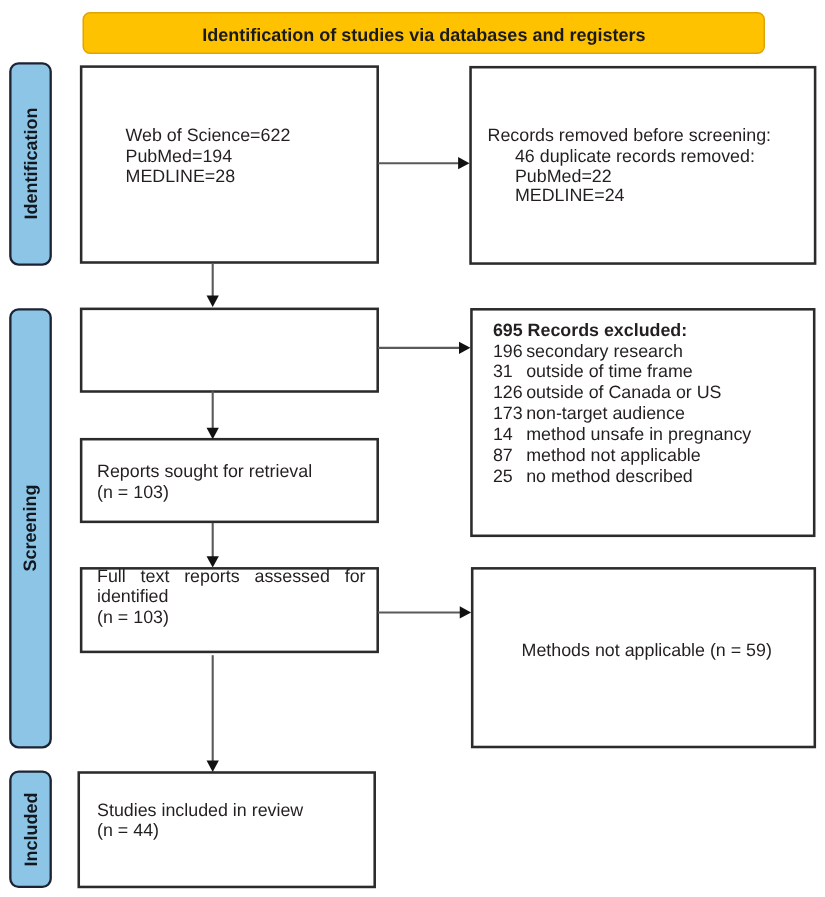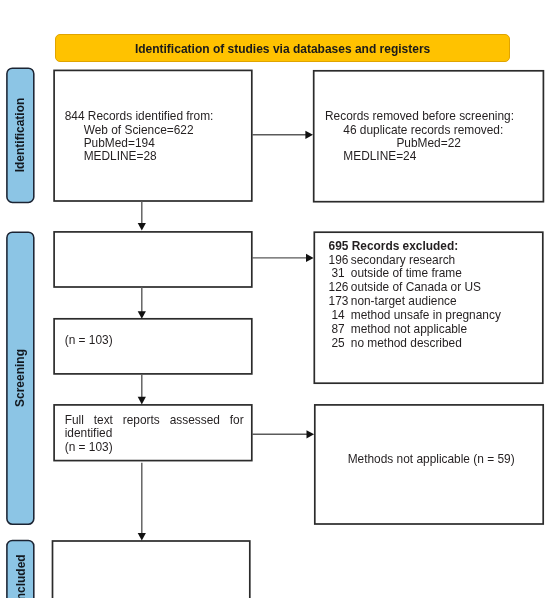--- a/index.html
+++ b/index.html
@@ -1,18 +1,18 @@
 <!DOCTYPE html>
 <html><head>
 <meta charset="utf-8">
 <title>PRISMA flow diagram</title>
 <style>
   html,body{margin:0;padding:0;}
   body{width:550px;height:598px;background:#ffffff;font-family:"Liberation Sans",sans-serif;position:relative;overflow:hidden;}
-  #stage{position:absolute;left:0;top:0;width:550px;height:512px;margin-top:26px;}
+  #stage{position:absolute;left:0;top:0;width:550px;height:512px;}
   .abs{position:absolute;}
 
   .banner{
     background:#FFC200;border:1.3px solid #E0A400;border-radius:5px;box-sizing:border-box;
     display:flex;align-items:center;justify-content:center;padding-top:1.6px;
     font-weight:bold;font-size:12px;color:#1a1a1a;
   }
   .boxtext{
     position:absolute;font-size:11.9px;color:#231f20;line-height:13.3px;white-space:pre;
   }
@@ -21,21 +21,21 @@
     display:flex;align-items:center;justify-content:center;
   }
   .sidebar span{
     transform:rotate(-90deg);white-space:nowrap;font-weight:bold;font-size:12px;color:#12181f;
   }
   svg.lines{position:absolute;left:0;top:0;width:550px;height:598px;pointer-events:none;}
 
   .excl{line-height:13.87px;white-space:normal;}
   .excl-head{font-weight:bold;line-height:13.87px;}
   .excl-row{white-space:nowrap;line-height:13.87px;}
-  .excl-count{display:inline-block;width:19.0px;text-align:center;}
+  .excl-count{display:inline-block;width:19.0px;text-align:left;}
   .excl-reason{margin-left:3.2px;text-align:right;}
   .boxline{font-size:11.9px;color:#231f20;line-height:13.4px;white-space:pre;}
   .justified{font-size:11.9px;color:#231f20;line-height:13.4px;text-align:justify;text-align-last:justify;}
 </style>
 </head>
 <body>
 
 <div id="stage">
 
   <svg class="lines" viewBox="0 0 550 598">
@@ -79,33 +79,34 @@
   <div class="sidebar abs" style="left: 6.9px; top: 42.2px; width: 26.9px; height: 134.2px;">
     <span>Identification</span>
   </div>
   <div class="sidebar abs" style="left: 6.9px; top: 206.2px; width: 26.9px; height: 292px;">
     <span>Screening</span>
   </div>
   <div class="sidebar abs" style="left: 6.9px; top: 514.4px; width: 26.9px; height: 76.9px;">
     <span>Included</span>
   </div>
 
-  <div class="boxtext" style="left: 64.7px; top: 84.2px;"><div class="boxline">844 Records identified from:</div><div class="boxline" style="padding-left: 19px;">Web of Science=622</div><div class="boxline" style="padding-left: 19px;">PubMed=194</div><div class="boxline" style="padding-left: 19px;">MEDLINE=28</div></div>
-  <div class="boxtext" style="left: 325px; top: 84.2px;"><div class="boxline">Records removed before screening:</div><div class="boxline" style="padding-left: 18.3px;">46 duplicate records removed:</div><div class="boxline" style="padding-left: 18.3px; text-align: center;">PubMed=22</div><div class="boxline" style="padding-left: 18.3px;">MEDLINE=24</div></div>
+  <div class="boxtext" style="left: 64.7px; top: 84.2px;"><div class="boxline" style="padding-left: 19px;">Web of Science=622</div><div class="boxline" style="padding-left: 19px;">PubMed=194</div><div class="boxline" style="padding-left: 19px;">MEDLINE=28</div></div>
+  <div class="boxtext" style="left: 325px; top: 84.2px;"><div class="boxline">Records removed before screening:</div><div class="boxline" style="padding-left: 18.3px;">46 duplicate records removed:</div><div class="boxline" style="padding-left: 18.3px;">PubMed=22</div><div class="boxline" style="padding-left: 18.3px;">MEDLINE=24</div></div>
 
   <div class="boxtext excl" id="excl-host" style="left: 328.6px; top: 213.7px;">
     <div class="excl-head">695 Records excluded:</div>
     <div id="excl-rows">
         <div class="excl-row"><span class="excl-count">196</span><span class="excl-reason">secondary research</span></div>
         <div class="excl-row"><span class="excl-count">31</span><span class="excl-reason">outside of time frame</span></div>
         <div class="excl-row"><span class="excl-count">126</span><span class="excl-reason">outside of Canada or US</span></div>
         <div class="excl-row"><span class="excl-count">173</span><span class="excl-reason">non-target audience</span></div>
         <div class="excl-row"><span class="excl-count">14</span><span class="excl-reason">method unsafe in pregnancy</span></div>
         <div class="excl-row"><span class="excl-count">87</span><span class="excl-reason">method not applicable</span></div>
         <div class="excl-row"><span class="excl-count">25</span><span class="excl-reason">no method described</span></div>
       </div>
   </div>
 
-  <div class="boxtext" style="left: 64.7px; top: 308.3px;"><div class="boxline">(n = 103)</div></div>
-  <div class="boxtext" style="width: 179px; left: 64.7px; top: 388px;"><div class="boxline justified">Full text reports assessed for</div><div class="boxline">identified</div><div class="boxline">(n = 103)</div></div>
+  <div class="boxtext" style="left: 64.7px; top: 308.3px;"><div class="boxline">Reports sought for retrieval</div><div class="boxline">(n = 103)</div></div>
+  <div class="boxtext" style="width: 179px; left: 64.7px; top: 378px;"><div class="boxline justified">Full text reports assessed for</div><div class="boxline">identified</div><div class="boxline">(n = 103)</div></div>
   <div class="boxtext" style="left: 328.7px; top: 427.3px;"><div class="boxline" style="padding-left: 19px;">Methods not applicable (n = 59)</div></div>
+  <div class="boxtext" style="left: 64.7px; top: 533.5px;"><div class="boxline">Studies included in review</div><div class="boxline">(n = 44)</div></div>
 
 </div>
 
 </body></html>

